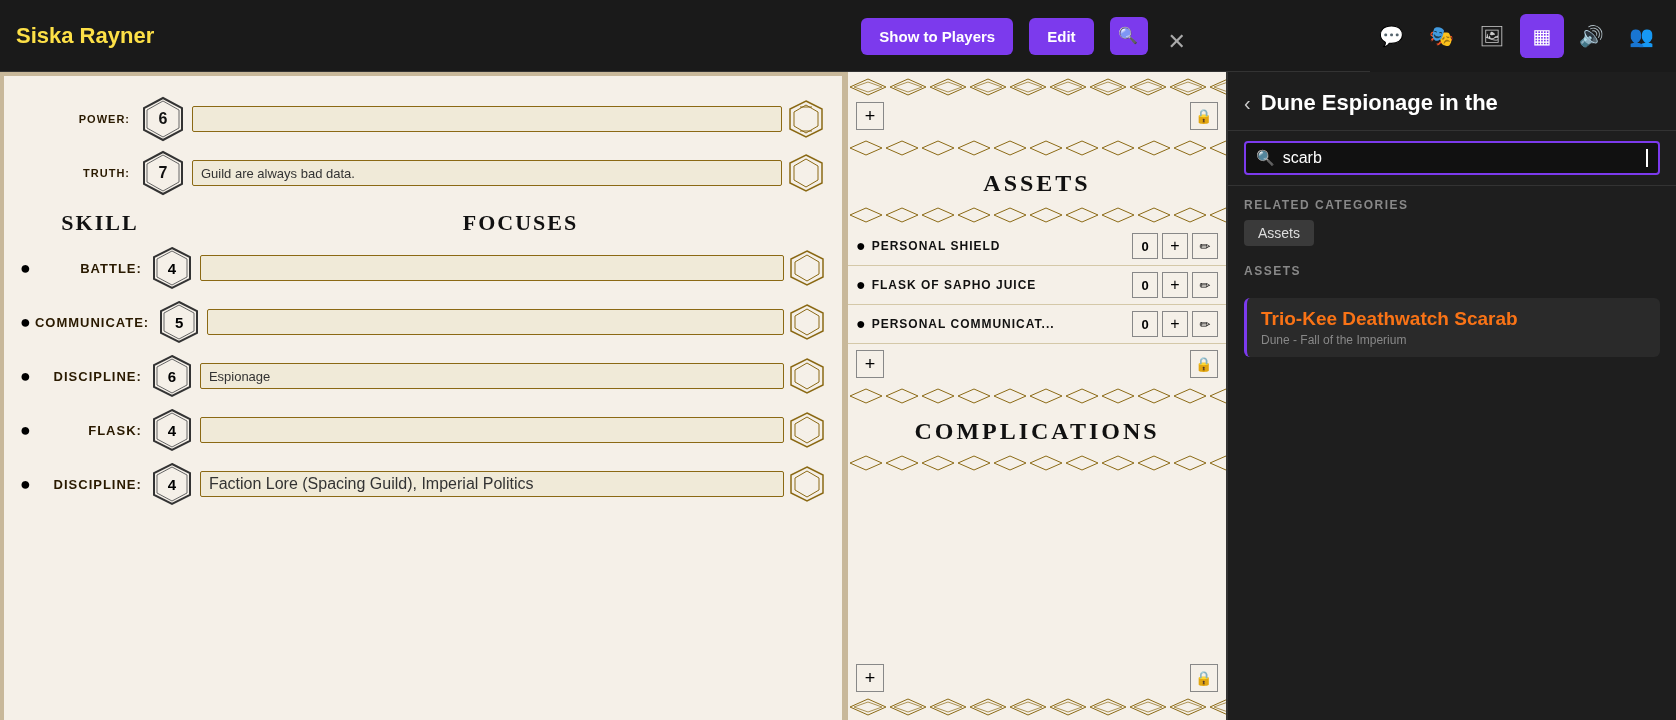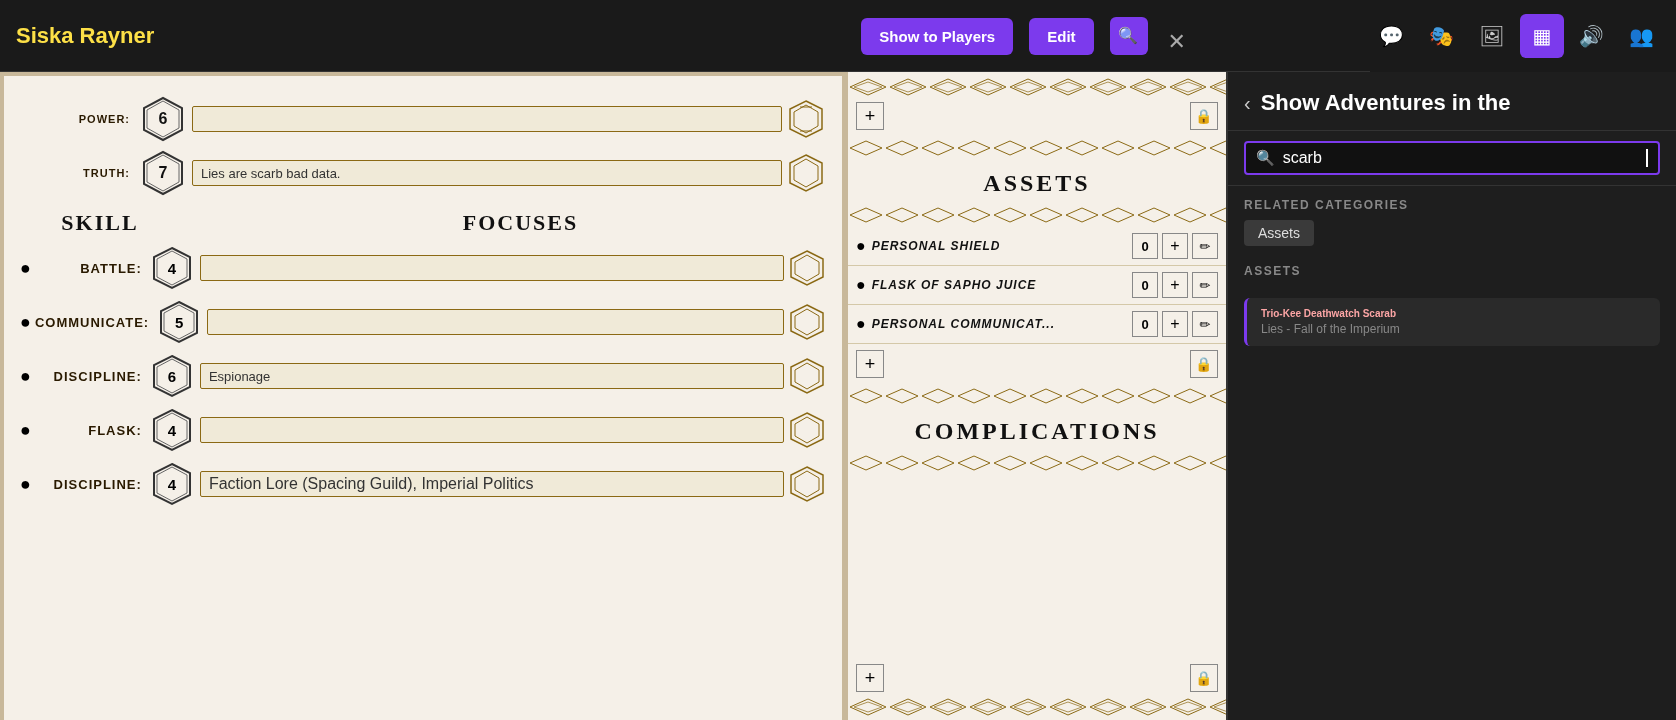--- a/index.html
+++ b/index.html
@@ -291,21 +291,20 @@
       font-size: 16px;
       margin-right: 6px;
       flex-shrink: 0;
     }
     .asset-name {
       flex: 1;
       font-size: 12px;
       font-weight: bold;
       letter-spacing: 1px;
       color: #111;
-      font-style: italic;
     }
     .asset-count {
       width: 26px;
       height: 26px;
       border: 1.5px solid #888;
       display: flex;
       align-items: center;
       justify-content: center;
       font-size: 13px;
       font-weight: bold;
@@ -453,22 +452,22 @@
       padding: 6px 16px 12px 16px;
     }
     .result-item {
       background: #2a2a2a;
       border-radius: 6px;
       padding: 10px 14px;
       cursor: pointer;
       border-left: 3px solid #7c3aed;
     }
     .result-item-title {
-      color: #fca5a5;
-      font-size: 10px;
+      color: #f97316;
+      font-size: 19px;
       font-weight: 600;
       margin-bottom: 3px;
     }
     .result-item-sub {
       color: #888;
       font-size: 12px;
     }
 
     
     .sheet-container::-webkit-scrollbar {
@@ -542,21 +541,21 @@
 
           <div class="stat-row">
             <span class="stat-label">TRUTH:</span>
             <div class="stat-hex">
               <svg class="hex-svg" viewBox="0 0 46 46">
                 <polygon points="23,2 42,12 42,34 23,44 4,34 4,12" fill="none" stroke="#333" stroke-width="2"></polygon>
                 <polygon points="23,5 39,14 39,32 23,41 7,32 7,14" fill="none" stroke="#666" stroke-width="1"></polygon>
               </svg>
               <span class="stat-hex-value">7</span>
             </div>
-            <div class="stat-bar">Lies are scarb bad data.</div>
+            <div class="stat-bar">Guild are always bad data.</div>
             <svg class="stat-bar-end" viewBox="0 0 40 40">
               <polygon points="20,2 36,10 36,30 20,38 4,30 4,10" fill="none" stroke="#8b6914" stroke-width="1.5"></polygon>
               <polygon points="20,6 32,13 32,27 20,34 8,27 8,13" fill="none" stroke="#8b6914" stroke-width="1"></polygon>
             </svg>
           </div>
         </div>
 
         <div class="skill-focuses-header">
           <span class="skill-col-header left">SKILL</span>
           <span class="skill-col-header right">FOCUSES</span>
@@ -742,21 +741,21 @@
         <svg width="380" height="18" viewBox="0 0 380 18">
           <rect width="380" height="18" fill="url(#geo)"></rect>
         </svg>
       </div>
     </div>
 
     <div class="sidebar">
 
       <div class="sidebar-header">
         <span class="sidebar-back">‹</span>
-        <span class="sidebar-title">Show Adventures in the</span>
+        <span class="sidebar-title">Dune Espionage in the</span>
       </div>
 
       <div class="sidebar-search">
         <div class="search-box">
           <span class="search-icon">🔍</span>
           <input class="search-input" type="text" value="scarb" style="">
           <span class="search-cursor"></span>
         </div>
       </div>
 
@@ -764,18 +763,18 @@
         <div class="sidebar-section-label">RELATED CATEGORIES</div>
         <span class="category-tag">Assets</span>
       </div>
 
       <div class="sidebar-section">
         <div class="sidebar-section-label">ASSETS</div>
       </div>
       <div class="sidebar-results">
         <div class="result-item">
           <div class="result-item-title">Trio-Kee Deathwatch Scarab</div>
-          <div class="result-item-sub">Lies - Fall of the Imperium</div>
+          <div class="result-item-sub">Dune - Fall of the Imperium</div>
         </div>
       </div>
     </div>
   </div>
 </div>
 
 </body></html>

